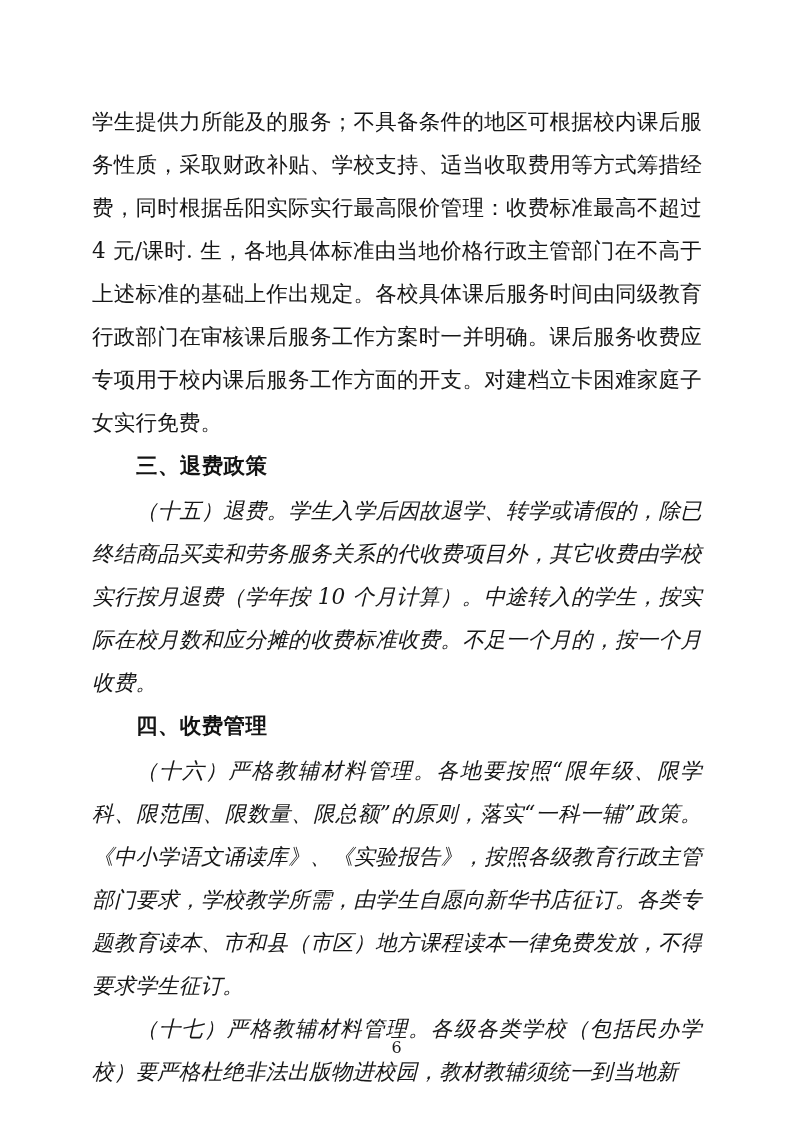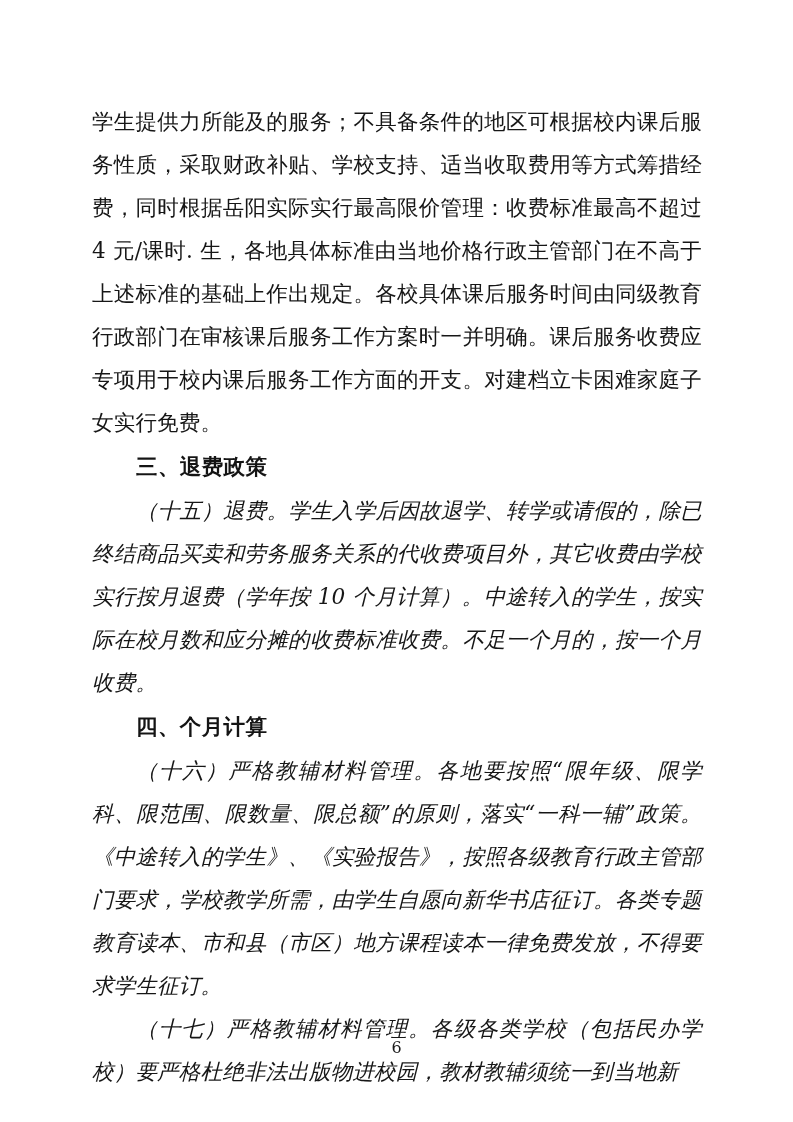--- a/index.html
+++ b/index.html
@@ -38,21 +38,21 @@
   p.para.indent {
     text-indent: 44px;
     font-style: italic;
   }
   p.heading {
     margin: 0;
     font-size: 21.5px;
     line-height: 43px;
     font-weight: bold;
     text-indent: 44px;
-    font-family: Liberation Sans, sans-serif;
+    font-family: Liberation Mono, monospace;
     color: #141414;
     letter-spacing: 0.4px;
   }
   .gap-sm { height: 2px; }
   .page-number {
     position: absolute;
     left: 0;
     right: 0;
     top: 1038px;
     text-align: center;
@@ -70,22 +70,22 @@
     <p class="para">学生提供力所能及的服务；不具备条件的地区可根据校内课后服务性质，采取财政补贴、学校支持、适当收取费用等方式筹措经费，同时根据岳阳实际实行最高限价管理：收费标准最高不超过 4 元/课时. 生，各地具体标准由当地价格行政主管部门在不高于上述标准的基础上作出规定。各校具体课后服务时间由同级教育行政部门在审核课后服务工作方案时一并明确。课后服务收费应专项用于校内课后服务工作方面的开支。对建档立卡困难家庭子女实行免费。</p>
 
     <div class="gap-sm"></div>
 
     <p class="heading">三、退费政策</p>
 
     <p class="para indent">（十五）退费。学生入学后因故退学、转学或请假的，除已终结商品买卖和劳务服务关系的代收费项目外，其它收费由学校实行按月退费（学年按 10 个月计算）。中途转入的学生，按实际在校月数和应分摊的收费标准收费。不足一个月的，按一个月收费。</p>
 
     <div class="gap-sm"></div>
 
-    <p class="heading">四、个月计算</p>
+    <p class="heading">四、收费管理</p>
 
-    <p class="para indent">（十六）严格教辅材料管理。各地要按照“限年级、限学科、限范围、限数量、限总额”的原则，落实“一科一辅”政策。《中途转入的学生》、《实验报告》，按照各级教育行政主管部门要求，学校教学所需，由学生自愿向新华书店征订。各类专题教育读本、市和县（市区）地方课程读本一律免费发放，不得要求学生征订。</p>
+    <p class="para indent">（十六）严格教辅材料管理。各地要按照“限年级、限学科、限范围、限数量、限总额”的原则，落实“一科一辅”政策。《中小学语文诵读库》、《实验报告》，按照各级教育行政主管部门要求，学校教学所需，由学生自愿向新华书店征订。各类专题教育读本、市和县（市区）地方课程读本一律免费发放，不得要求学生征订。</p>
 
     <p class="para indent">（十七）严格教辅材料管理。各级各类学校（包括民办学校）要严格杜绝非法出版物进校园，教材教辅须统一到当地新</p>
 
   </div>
 
   <div class="page-number">6</div>
 </div>
 
 </body></html>

